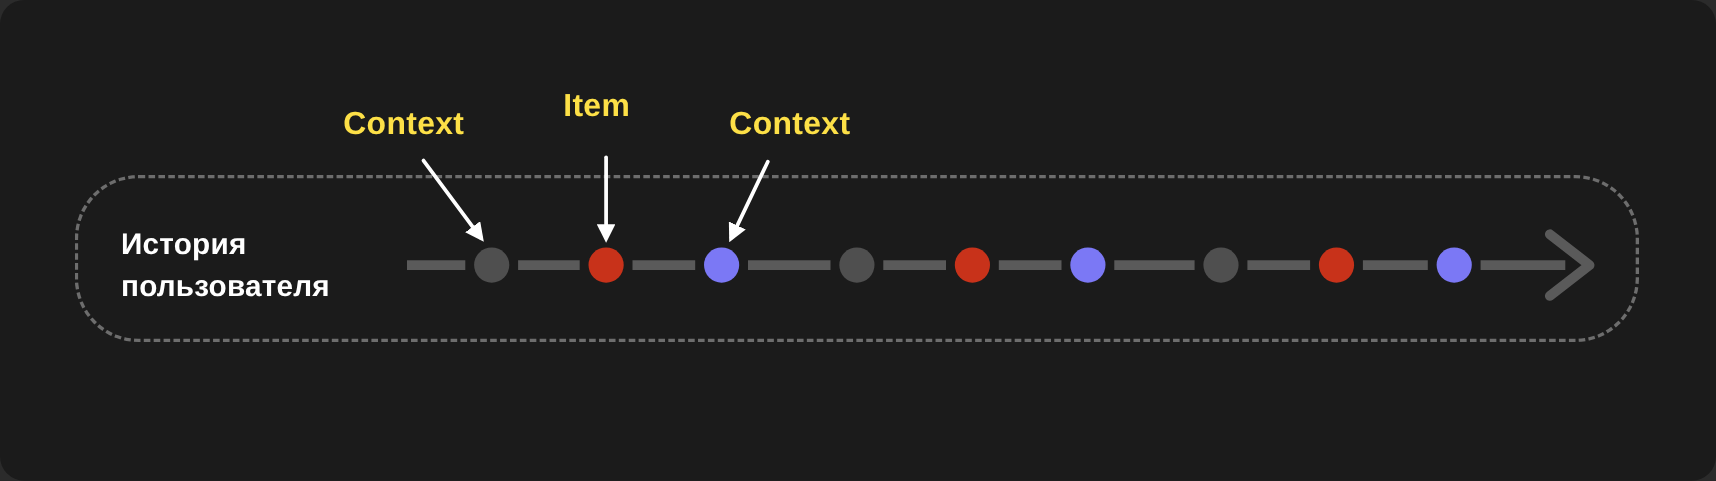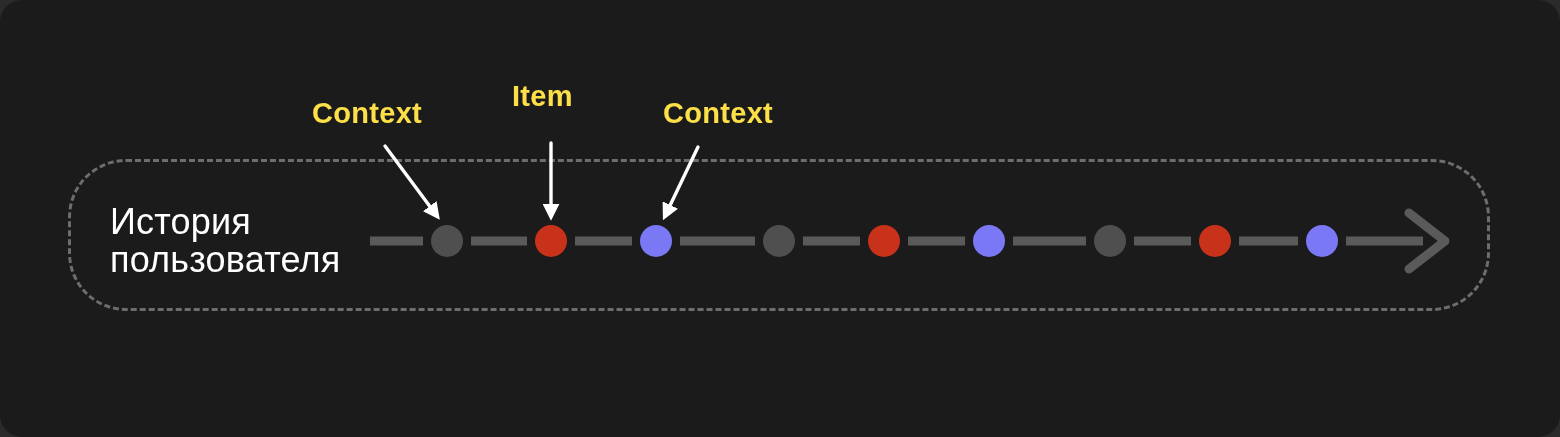--- a/index.html
+++ b/index.html
@@ -37,22 +37,22 @@
     box-sizing: border-box;
   }
 
   
   #row-label {
     position: absolute;
     left: 110px;
     top: 203px;
     width: 250px;
     color: #ffffff;
-    font-size: 36px;
-    font-weight: normal;
+    font-size: 27px;
+    font-weight: bold;
     line-height: 38px;
     letter-spacing: 0.2px;
     white-space: pre-line;
   }
 
   
   #timeline {
     position: absolute;
     left: 0; top: 0;
     width: 1560px;

